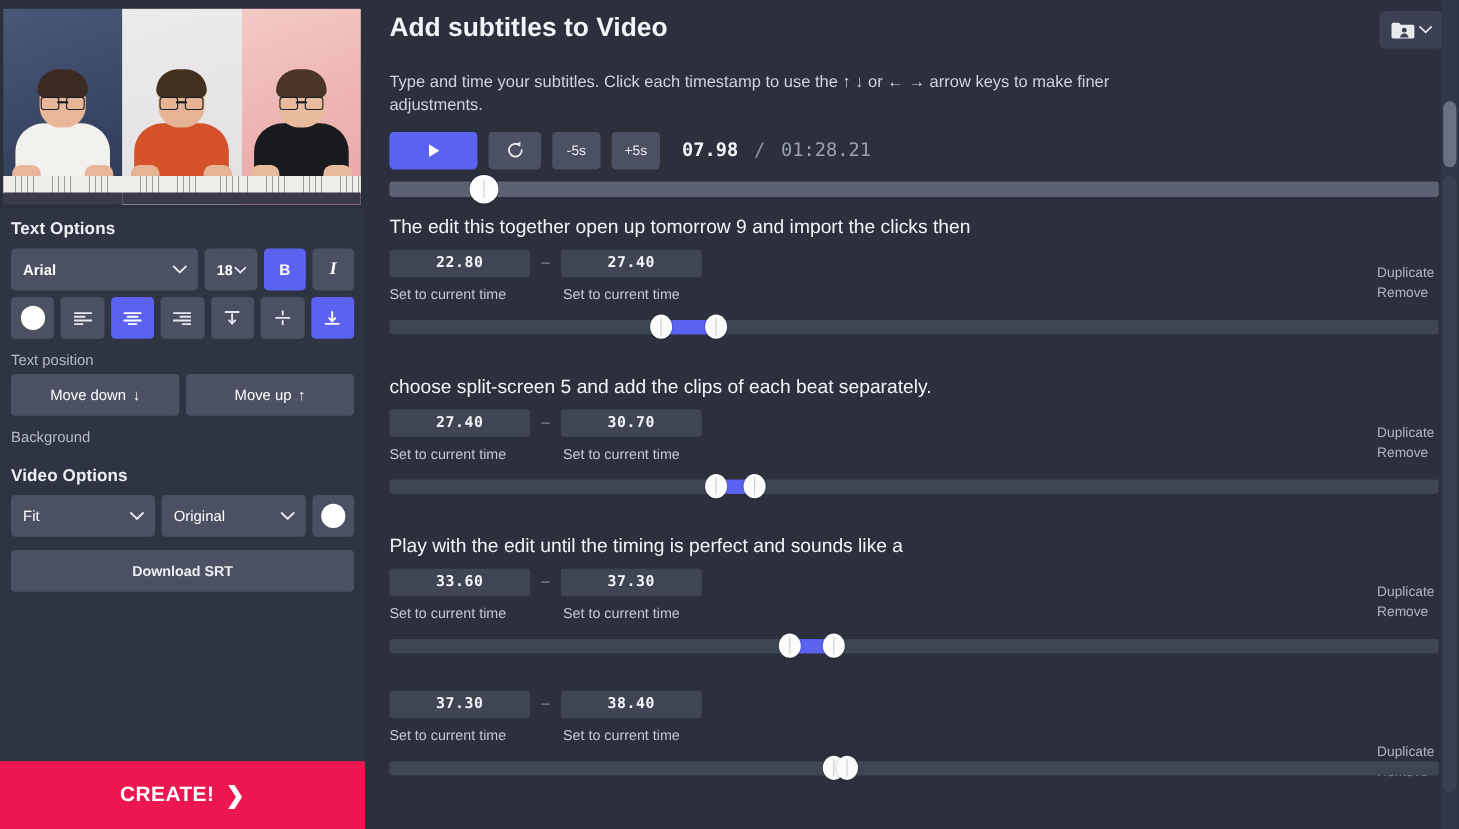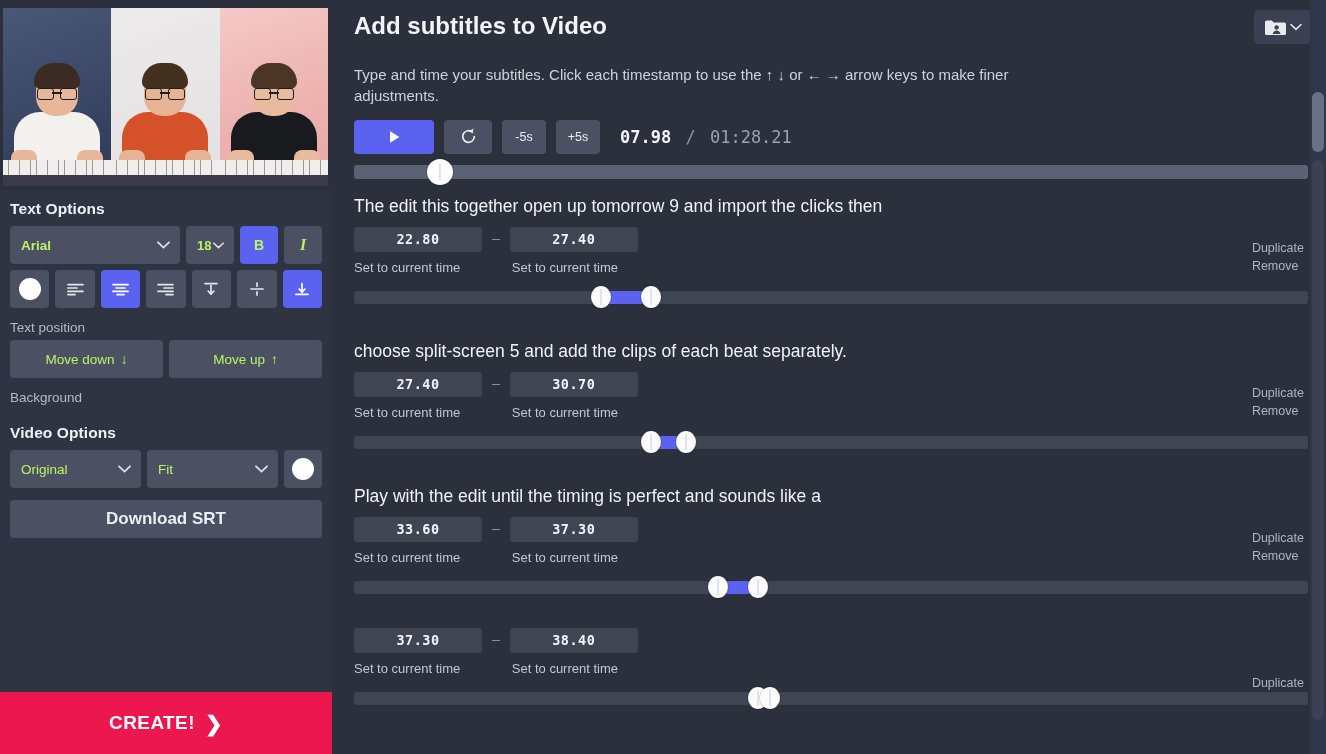--- a/index.html
+++ b/index.html
@@ -58,21 +58,21 @@
 
   .sb-section { padding: 0 10px; }
   .sb-title {
     font-size: 15.5px; font-weight: bold; color: #eef0f5;
     padding: 10px 0 8px 0; letter-spacing:.1px;
   }
   .sb-label { font-size: 13.5px; color: #b5bac6; padding: 6px 0 5px 0; }
   .row { display: flex; gap: 6px; margin-bottom: 6px; }
 
   .ctl {
-    background: #4b5162; color: #bef264; border: none;
+    background: #4b5162; color: #ffffff; border: none;
     border-radius: 4px; height: 38px;
     font-family: "Liberation Sans", sans-serif; font-size: 13.5px;
     display:flex; align-items:center; justify-content:center;
     cursor: pointer; position: relative; user-select:none;
   }
   .ctl.active { background: #5b62f0; }
   .ctl.sel {
     justify-content: space-between; padding: 0 10px 0 11px; font-weight:bold;
   }
   .chev { font-size: 11px; color:#dfe2ea; line-height:1; }
@@ -82,21 +82,21 @@
   .sizesel { flex: 0 0 48px; padding: 0 6px 0 8px; font-size:13px; }
   .iconbtn { flex: 1 1 0; }
   .circle-w { width:22px; height:22px; border-radius:50%; background:#ffffff; }
   .circle-b { width:22px; height:22px; border-radius:50%; background:#1b1c20; }
 
   .posbtn { flex: 1 1 0; height: 38px; font-size: 13.5px; }
   .bgbtn { flex: 1 1 0; height: 38px; font-size: 13.5px; }
 
   .dlbtn {
     width: 100%; height: 38px; background:#4b5162; border:none; border-radius:4px;
-    color:#eceef3; font-size:17px; font-weight:bold; margin-top:6px; cursor:pointer;
+    color:#eceef3; font-size:13px; font-weight:bold; margin-top:6px; cursor:pointer;
     font-family:"Liberation Sans", sans-serif;
   }
   .create {
     position:absolute; left:0; bottom:0; width:332px; height:62px;
     background:#ed174f; color:#fff; border:none; cursor:pointer;
     display:flex; align-items:center; justify-content:center; gap:10px;
     font-size:19px; font-weight:bold; letter-spacing:.4px;
     font-family:"Liberation Sans", sans-serif;
   }
   .create .arw { font-size:21px; font-weight:bold; line-height:1; }
@@ -375,29 +375,29 @@
           <span>Move up</span>
           <span style="margin-left:6px">↑</span>
         </div>
       </div>
 
       <div class="sb-label">Background</div>
 
       <div class="sb-title" style="padding-top:14px">Video Options</div>
       <div class="row">
         <div class="ctl sel" style="flex:1 1 0">
-          <span style="font-weight:normal">Original</span>
+          <span style="font-weight:normal">Fit</span>
           <span class="chev">
             <svg class="icn" width="13" height="8" viewBox="0 0 13 8">
                 <path d="M1 1.3 L6.5 6.6 L12 1.3" stroke="#dfe2ea" stroke-width="1.8" fill="none" stroke-linecap="round"></path>
               </svg>
           </span>
         </div>
         <div class="ctl sel" style="flex:1 1 0">
-          <span style="font-weight:normal">Fit</span>
+          <span style="font-weight:normal">Original</span>
           <span class="chev">
             <svg class="icn" width="13" height="8" viewBox="0 0 13 8">
                 <path d="M1 1.3 L6.5 6.6 L12 1.3" stroke="#dfe2ea" stroke-width="1.8" fill="none" stroke-linecap="round"></path>
               </svg>
           </span>
         </div>
         <div class="ctl sq">
           <span class="circle-w"></span>
         </div>
       </div>

